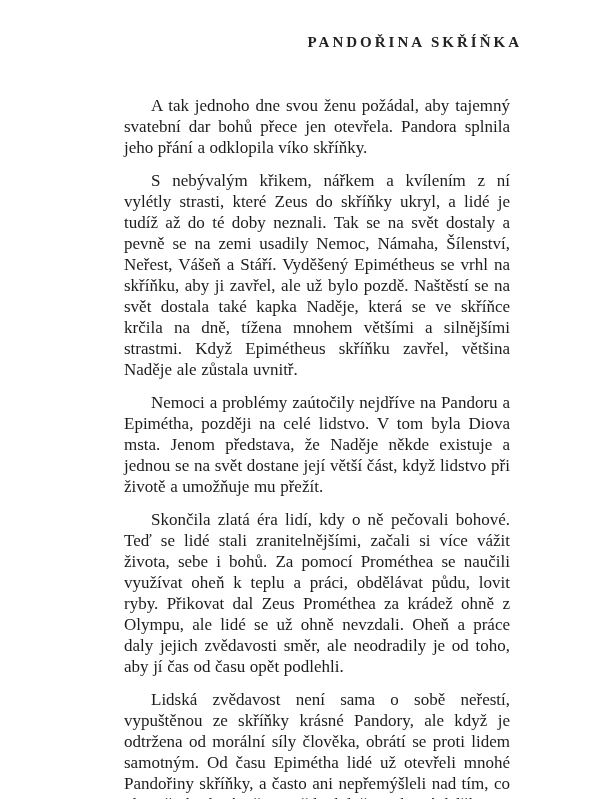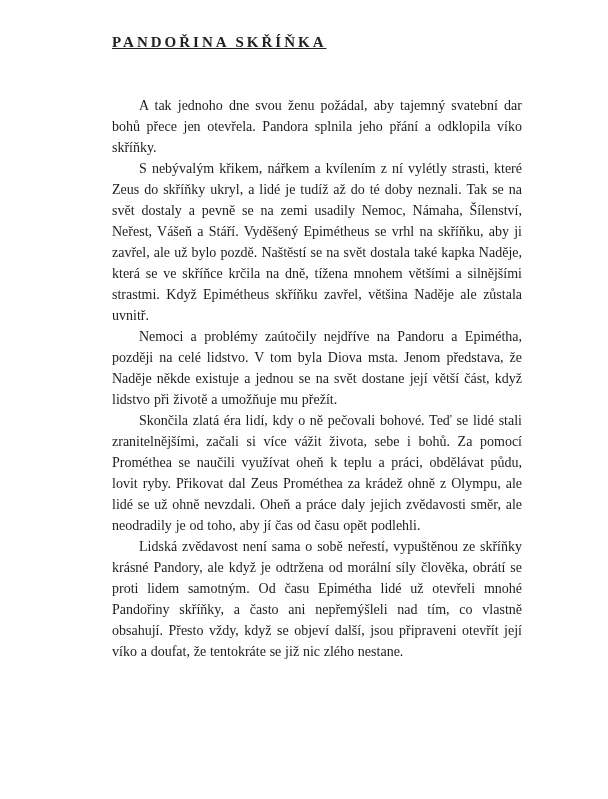--- a/index.html
+++ b/index.html
@@ -15,35 +15,34 @@
     color: #1c1c1c;
   }
   .page {
     box-sizing: border-box;
     width: 608px;
     height: 799px;
     background: #ffffff;
     padding: 34px 86px 40px 112px;
   }
   .page-title {
-    text-align: left;
+    text-align: right;
     font-family: "Liberation Serif", "DejaVu Serif", serif;
     font-weight: 700;
     font-size: 15px;
     letter-spacing: 3px;
     color: #222222;
     margin: 0 0 44px 0;
     text-transform: uppercase;
-    text-decoration: underline;
   }
   .body-text p {
-    margin: 0;
+    margin: 12px;
     text-align: justify;
     text-indent: 27px;
-    font-size: 14px;
+    font-size: 17px;
     line-height: 21px;
     hyphens: auto;
     -webkit-hyphens: auto;
     word-spacing: 0.02em;
   }
 </style>
 </head>
 <body>
 
 <div class="page">

